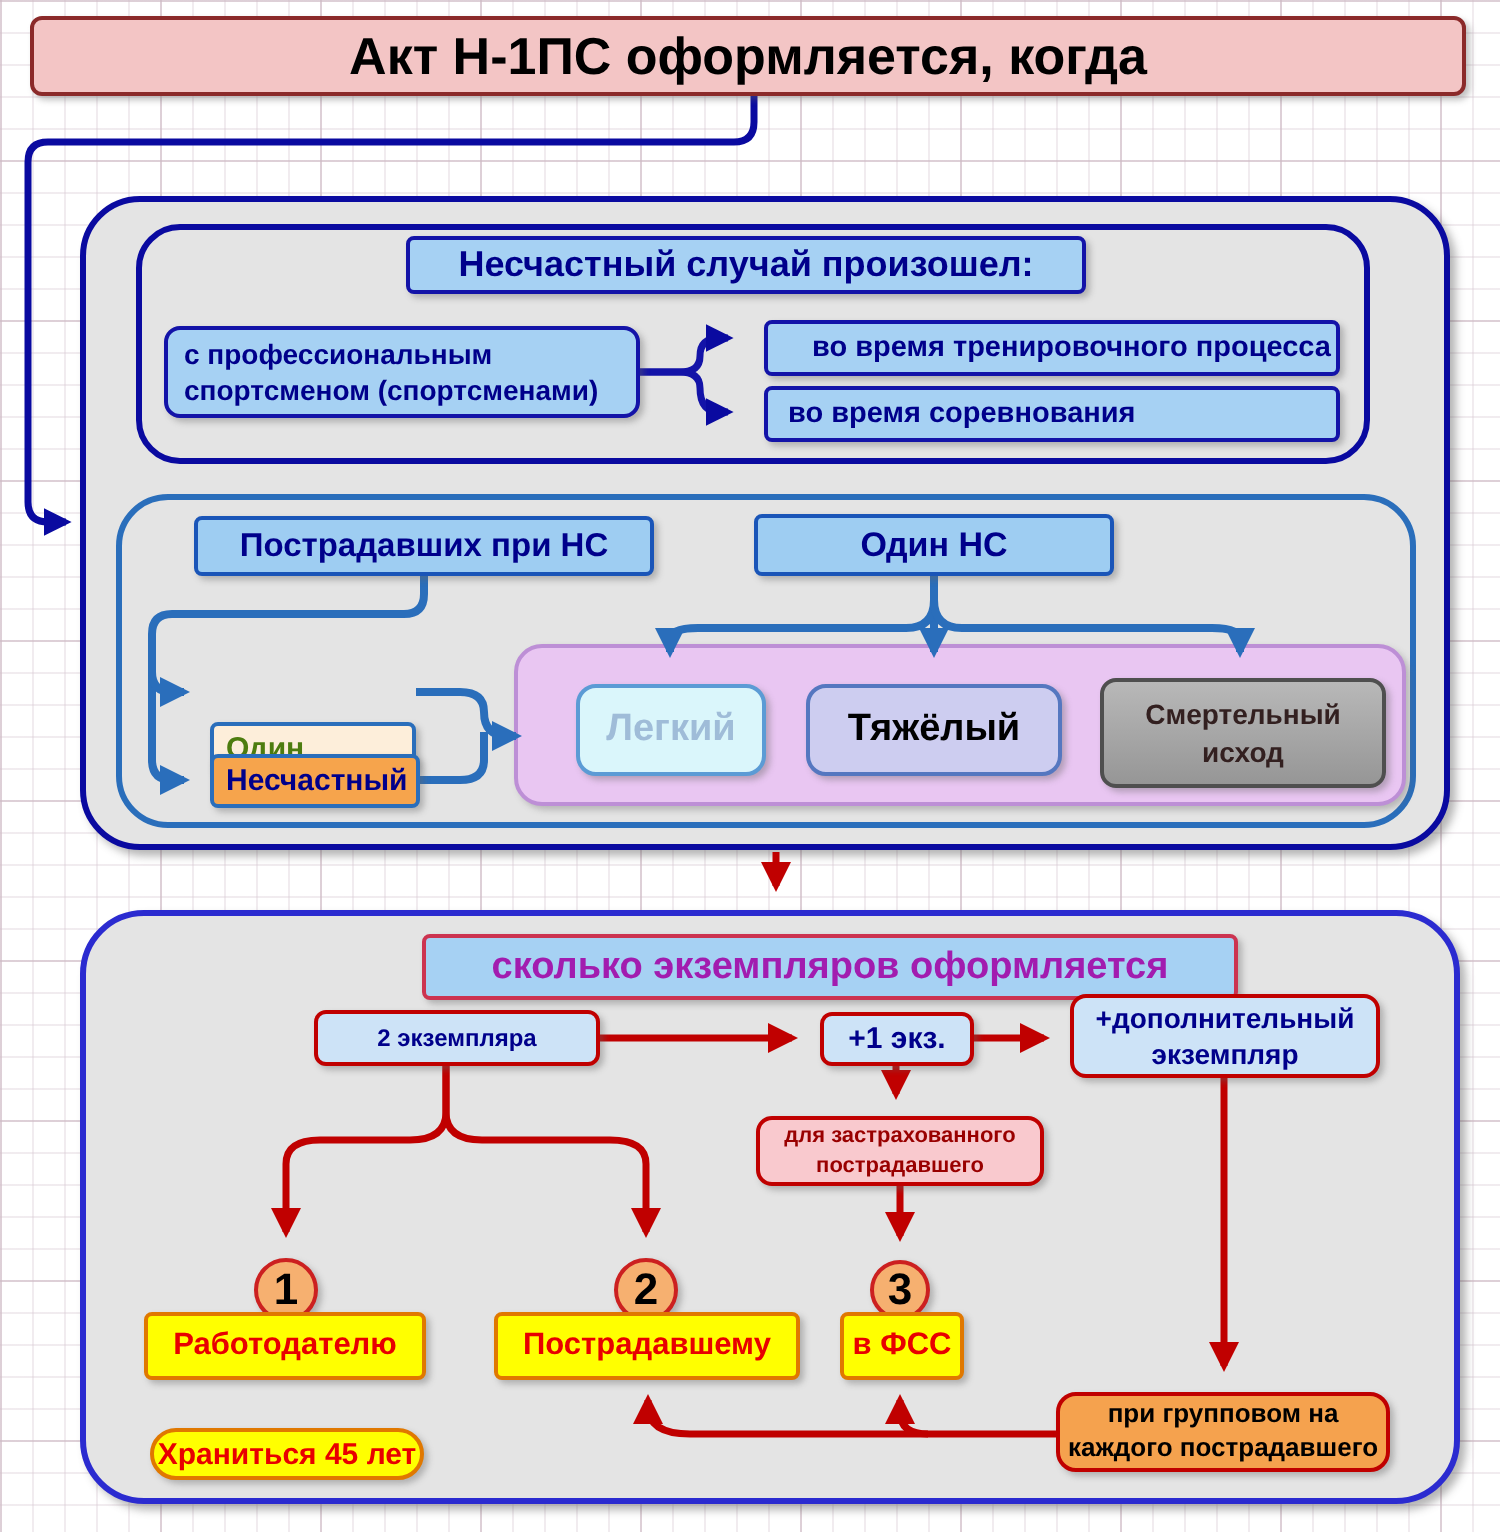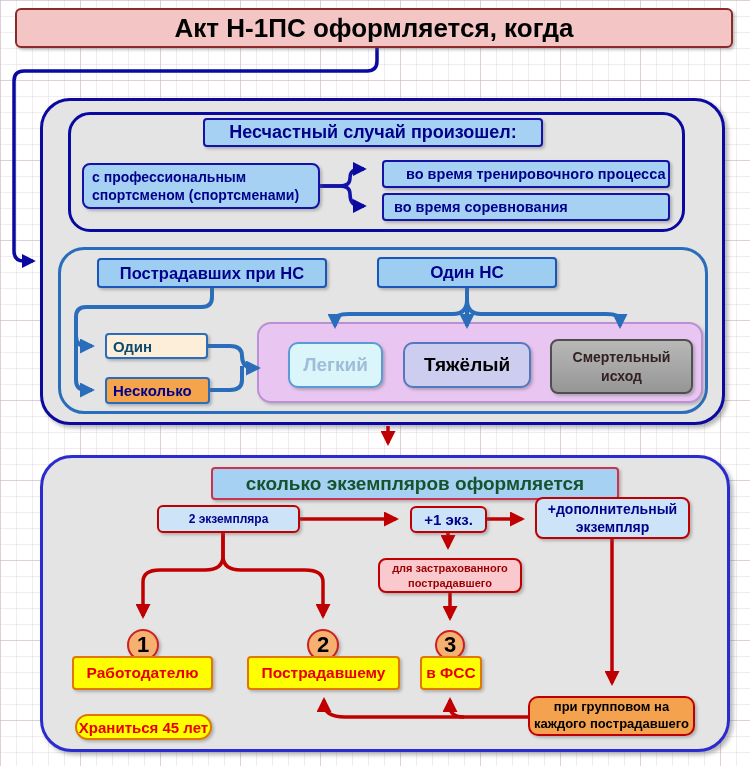--- a/index.html
+++ b/index.html
@@ -19,31 +19,31 @@
          box-shadow:3px 3px 4px rgba(90,90,90,.45);z-index:1;}
   .subpanel{background:transparent;border:3px solid #0a0aa0;border-radius:22px;z-index:2;}
   .subpanel2{background:transparent;border:3px solid #2a6ebb;border-radius:26px;z-index:2;}
   .node{display:flex;align-items:center;justify-content:center;font-weight:bold;
         text-align:center;z-index:6;box-shadow:2px 2px 3px rgba(100,100,100,.4);}
   .multiline{white-space:pre-line;line-height:1.3;}
   .title-box{background:#f3c5c5;border:2px solid #8b2a2a;border-radius:6px;
              color:#000;font-size:26px;}
   .blue-box{background:#a6d1f3;border:2px solid #1313a8;color:#00008b;}
   .hdr-blue{background:#9ecdf2;border:2px solid #1a55b8;color:#00008b;}
-  .cream-box{background:#fdeeda;border:2px solid #2a6ebb;color:#0c4a6e;}
+  .cream-box{background:#fdeeda;border:2px solid #2a6ebb;color:#4d7c0f;margin-top:28px;}
   .orange-blue-box{background:#f6a44c;border:2px solid #2a6ebb;color:#00008b;}
   .pink-panel{background:#e9c6f2;border:2px solid #bd8fd6;border-radius:14px;
               box-shadow:2px 2px 3px rgba(100,100,100,.35);z-index:4;}
   .light-box{background:#daf6fb;border:2px solid #5b9bd5;color:#9fbcd8;border-radius:10px;}
   .severe-box{background:#cdcdf0;border:2px solid #5577c0;color:#000;border-radius:10px;}
   .fatal-box{background:linear-gradient(#b8b8b8,#969696);border:2px solid #4f4f4f;
              color:#332020;border-radius:8px;}
   .panel-red{background:#e4e4e4;border:3px solid #2b2bd0;border-radius:32px;
              box-shadow:3px 3px 4px rgba(90,90,90,.45);z-index:1;}
-  .title2-box{background:#a6d1f3;border:2px solid #cc3350;border-radius:4px;color:#14532d;text-align:center;}
+  .title2-box{background:#a6d1f3;border:2px solid #cc3350;border-radius:4px;color:#a21caf;text-align:center;}
   .bluered-box{background:#cde3f7;border:2px solid #c00000;border-radius:6px;color:#00008b;}
   .insured-box{background:#f9c9ce;border:2px solid #c00000;border-radius:8px;color:#990000;}
   .num-circle{background:#f6b070;border:2px solid #cc2020;border-radius:50%;
               color:#000;font-size:22px;}
   .yellow-box{background:#ffff00;border:2px solid #e07800;border-radius:4px;color:#e80000;}
   .keep-box{background:#ffff00;border:2px solid #e07800;border-radius:13px;color:#e80000;}
   .group-box{background:#f5a24e;border:2px solid #c00000;border-radius:10px;color:#000;}
   svg.wires{position:absolute;left:0;top:0;z-index:5;pointer-events:none;}
 </style>
 </head>
@@ -106,21 +106,21 @@
   <div class="abs node blue-box" style="left:382px;top:193px;width:288px;height:28px;font-size:14.5px;border-radius:4px;justify-content:flex-start;padding-left:10px;">во время соревнования</div>
 
   <div class="abs subpanel2" style="left:58px;top:247px;width:650px;height:167px;"></div>
 
   <div class="abs node hdr-blue" style="left:97px;top:258px;width:230px;height:30px;font-size:16.5px;border-radius:4px;">Пострадавших при НС</div>
 
   <div class="abs node hdr-blue" style="left:377px;top:257px;width:180px;height:31px;font-size:17px;border-radius:4px;">Один НС</div>
 
   <div class="abs node cream-box" style="left:105px;top:333px;width:103px;height:26px;font-size:15px;border-radius:4px;justify-content:flex-start;padding-left:6px;">Один</div>
 
-  <div class="abs node orange-blue-box" style="left:105px;top:377px;width:105px;height:27px;font-size:15px;border-radius:4px;justify-content:flex-start;padding-left:6px;">Несколько</div>
+  <div class="abs node orange-blue-box" style="left:105px;top:377px;width:105px;height:27px;font-size:15px;border-radius:4px;justify-content:flex-start;padding-left:6px;">Несчастный</div>
 
   <div class="abs pink-panel" style="left:257px;top:322px;width:446px;height:81px;"></div>
 
   <div class="abs node severe-box" style="left:403px;top:342px;width:128px;height:46px;font-size:19px;">Тяжёлый</div>
 
   <div class="abs node light-box" style="left:288px;top:342px;width:95px;height:46px;font-size:19px;">Легкий</div>
 
   <div class="abs node fatal-box multiline" style="left:550px;top:339px;width:143px;height:55px;font-size:14px;">Смертельный
 исход</div>
 

